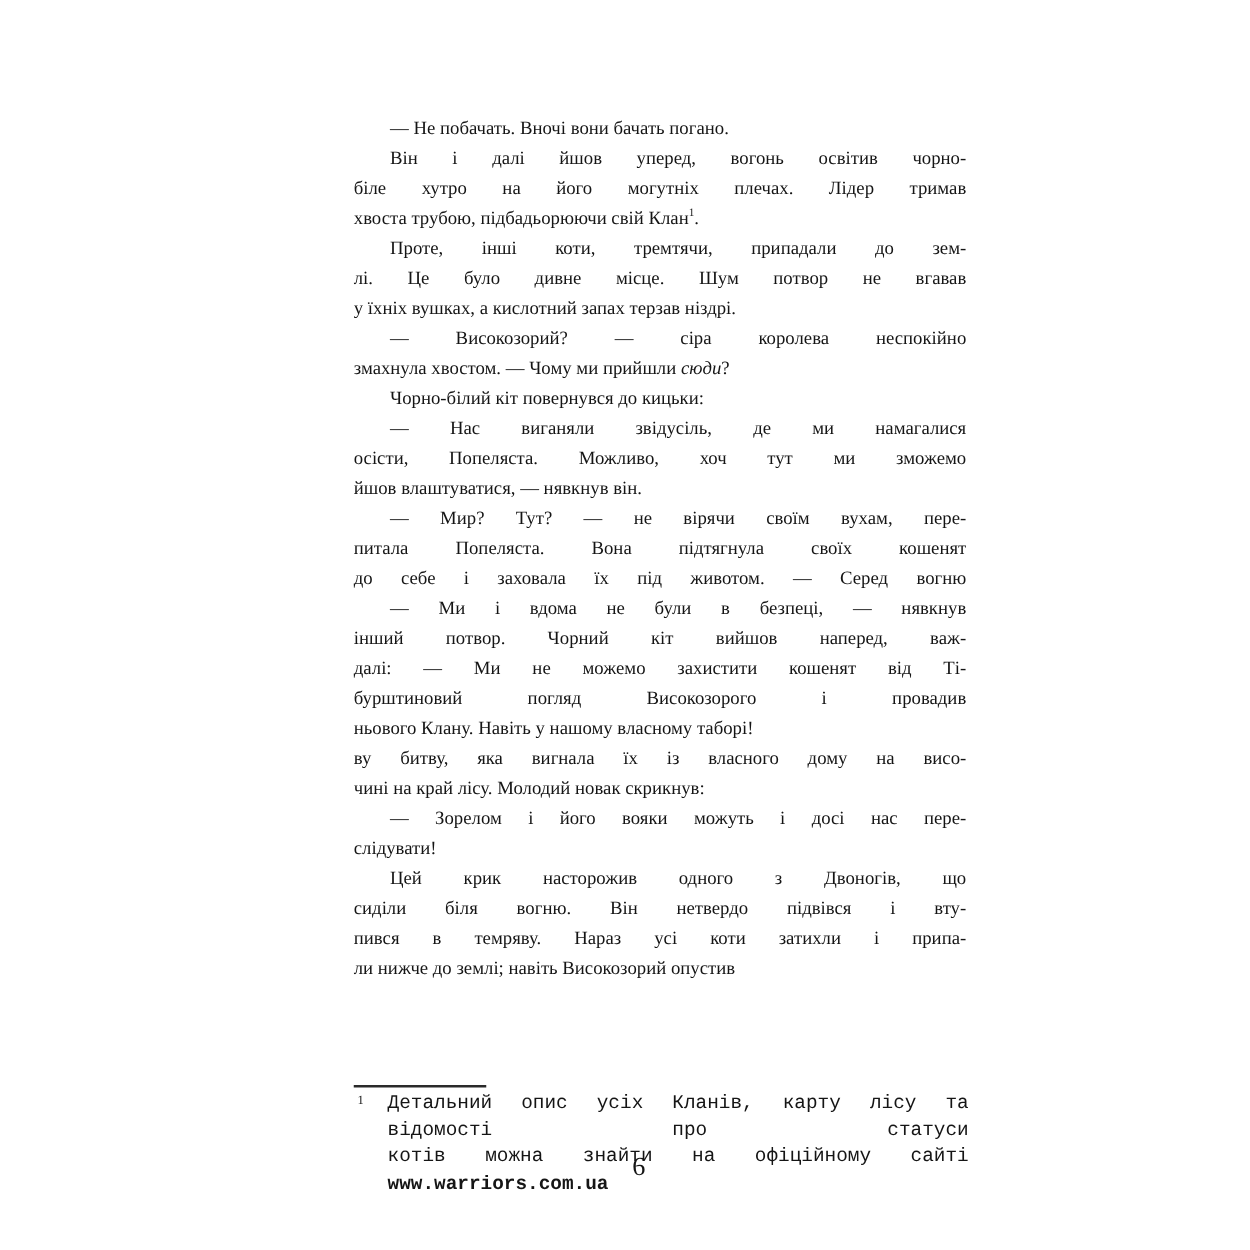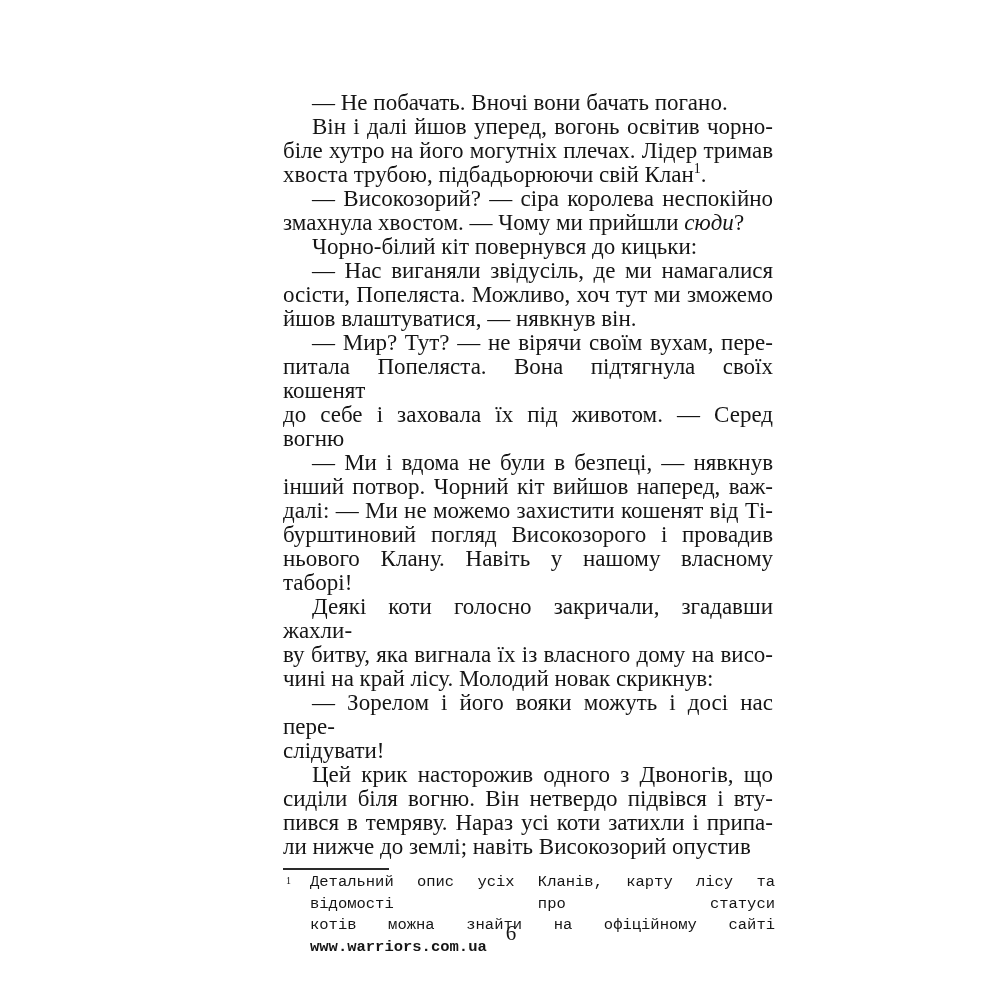--- a/index.html
+++ b/index.html
@@ -7,21 +7,21 @@
     width: 1000px; height: 1000px;
     background: #ffffff;
     position: relative;
     font-family: "Liberation Serif", "DejaVu Serif", serif;
     color: #151515;
     overflow: hidden;
   }
   .text-block {
     position: absolute;
     left: 283px; top: 91px; width: 490px;
-    font-size: 23px;
+    font-size: 15px;
     line-height: 24px;
   }
   .paragraph { margin: 0; }
   .line {
     text-align: justify;
     text-align-last: justify;
   }
   .line.last { text-align-last: left; }
   .line.indent { text-indent: 29px; }
   .i { font-style: italic; }
@@ -70,20 +70,25 @@
   <div class="text-block">
       <div class="paragraph">
         <div class="line indent last"><span>— Не побачать. Вночі вони бачать погано.</span></div>
       </div>
       <div class="paragraph">
         <div class="line indent"><span>Він і далі йшов уперед, вогонь освітив чорно-</span></div>
         <div class="line"><span>біле хутро на його могутніх плечах. Лідер тримав</span></div>
         <div class="line last"><span>хвоста трубою, підбадьорюючи свій Клан</span><sup>1</sup><span>.</span></div>
       </div>
       <div class="paragraph">
+        <div class="line indent"><span>Проте, інші коти, тремтячи, припадали до зем-</span></div>
+        <div class="line"><span>лі. Це було дивне місце. Шум потвор не вгавав</span></div>
+        <div class="line last"><span>у їхніх вушках, а кислотний запах терзав ніздрі.</span></div>
+      </div>
+      <div class="paragraph">
         <div class="line indent"><span>— Високозорий? — сіра королева неспокійно</span></div>
         <div class="line last"><span>змахнула хвостом. — Чому ми прийшли </span><span class="i">сюди</span><span>?</span></div>
       </div>
       <div class="paragraph">
         <div class="line indent last"><span>Чорно-білий кіт повернувся до кицьки:</span></div>
       </div>
       <div class="paragraph">
         <div class="line indent"><span>— Нас виганяли звідусіль, де ми намагалися</span></div>
         <div class="line"><span>осісти, Попеляста. Можливо, хоч тут ми зможемо</span></div>
         <div class="line last"><span>йшов влаштуватися, — нявкнув він.</span></div>
@@ -94,21 +99,20 @@
         <div class="line"><span>до себе і заховала їх під животом. — Серед вогню</span></div>
       </div>
       <div class="paragraph">
         <div class="line indent"><span>— Ми і вдома не були в безпеці, — нявкнув</span></div>
         <div class="line"><span>інший потвор. Чорний кіт вийшов наперед, важ-</span></div>
         <div class="line"><span>далі: — Ми не можемо захистити кошенят від Ті-</span></div>
         <div class="line"><span>бурштиновий погляд Високозорого і провадив</span></div>
         <div class="line last"><span>ньового Клану. Навіть у нашому власному таборі!</span></div>
       </div>
       <div class="paragraph">
-        <div class="line indent"><span>Деякі коти голосно закричали, згадавши жахли-</span></div>
         <div class="line"><span>ву битву, яка вигнала їх із власного дому на висо-</span></div>
         <div class="line last"><span>чині на край лісу. Молодий новак скрикнув:</span></div>
       </div>
       <div class="paragraph">
         <div class="line indent"><span>— Зорелом і його вояки можуть і досі нас пере-</span></div>
         <div class="line last"><span>слідувати!</span></div>
       </div>
       <div class="paragraph">
         <div class="line indent"><span>Цей крик насторожив одного з Двоногів, що</span></div>
         <div class="line"><span>сиділи біля вогню. Він нетвердо підвівся і вту-</span></div>

